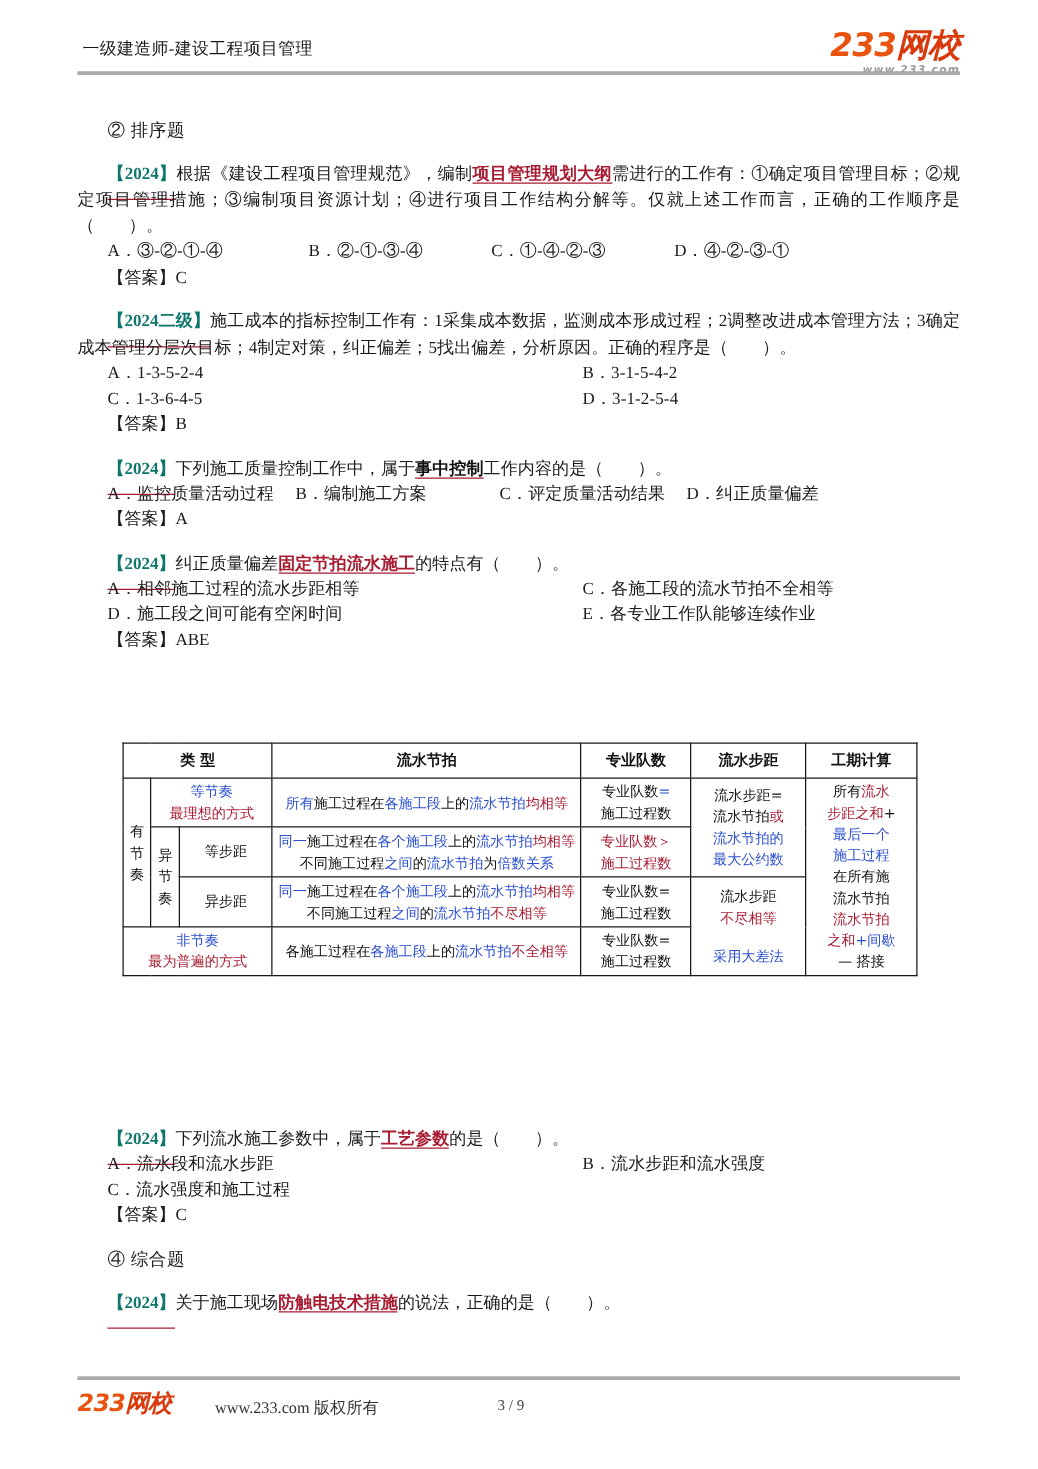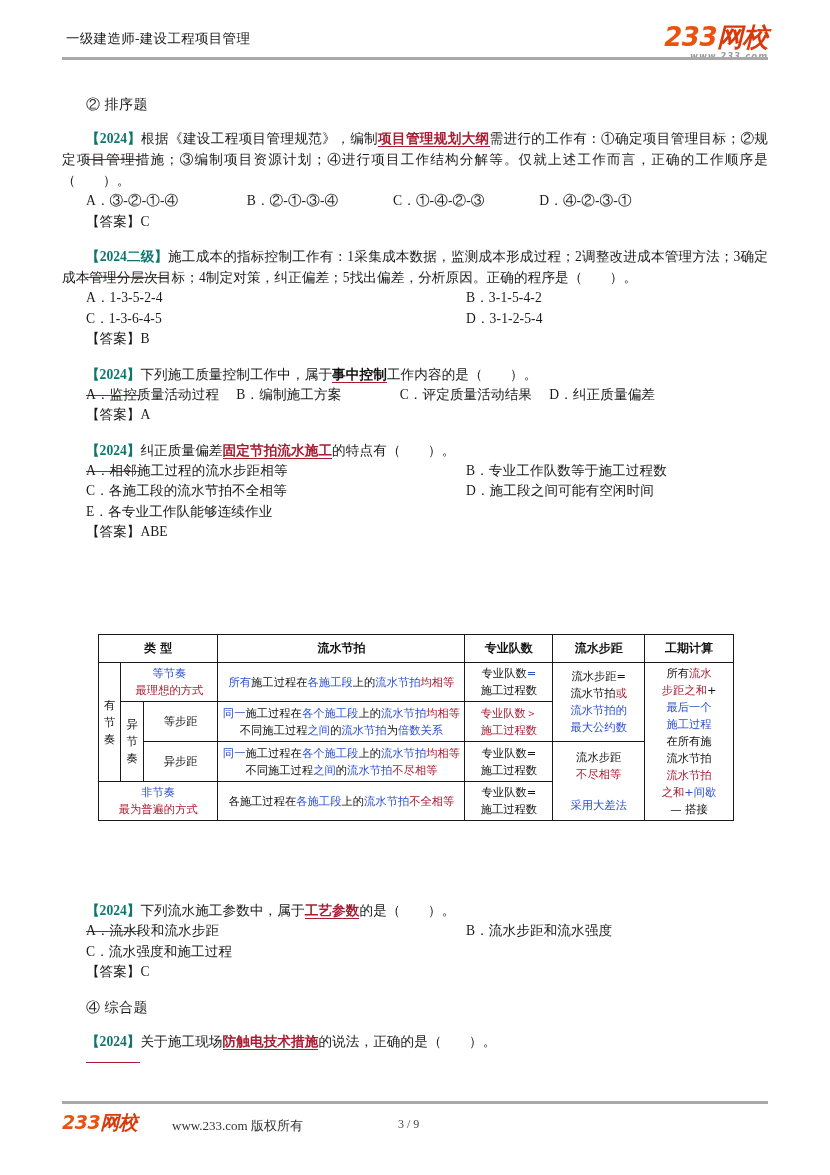--- a/index.html
+++ b/index.html
@@ -162,21 +162,20 @@
     font-weight: bold;
     border-bottom: 1.5px solid #a81c32;
   }
 
   
   .tbl-wrap {
     position: absolute;
     left: 98px;
     top: 594px;
     width: 520px;
-    margin-top: 40px;
   }
   table.flow {
     border-collapse: collapse;
     width: 636px;
     table-layout: fixed;
     font-family: "DejaVu Sans", "Liberation Sans", sans-serif;
   }
   table.flow td, table.flow th {
     border: 1px solid #1a1a1a;
     font-size: 11.3px;
@@ -251,21 +250,20 @@
       <p class="opts">A．监控质量活动过程　 B．编制施工方案　　　　 C．评定质量活动结果　 D．纠正质量偏差</p>
       <p class="ans">【答案】A</p>
     </div>
 
     <div class="q-block">
       <p class="q-para">
         <span class="tag">【2024】</span><span>纠正质量偏差</span><span class="kw">固定节拍流水施工</span><span>的特点有（　　）。</span>
       </p>
       <div class="opts-grid">
         <div>A．相邻施工过程的流水步距相等</div>
-        <div>B．专业工作队数等于施工过程数</div>
         <div>C．各施工段的流水节拍不全相等</div>
         <div>D．施工段之间可能有空闲时间</div>
         <div>E．各专业工作队能够连续作业</div>
         <div></div>
       </div>
       <p class="ans">【答案】ABE</p>
     </div>
   </div>
 
   <div class="tbl-wrap">

